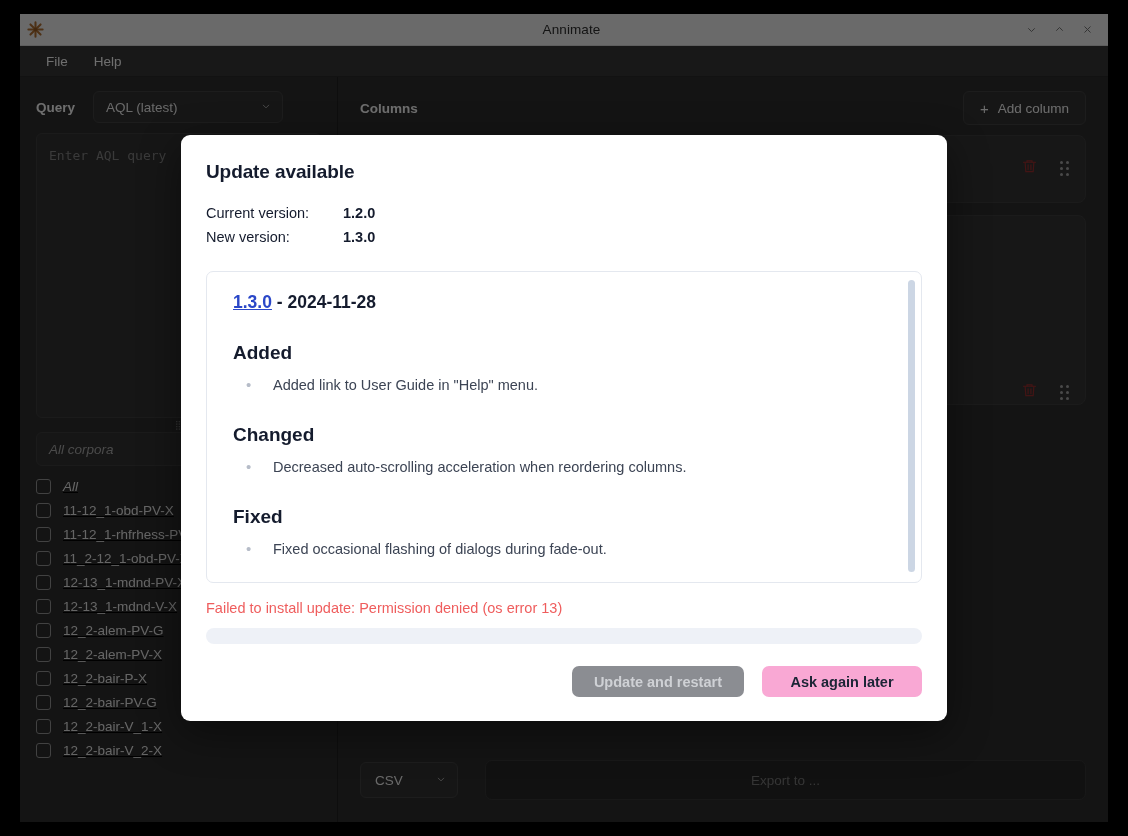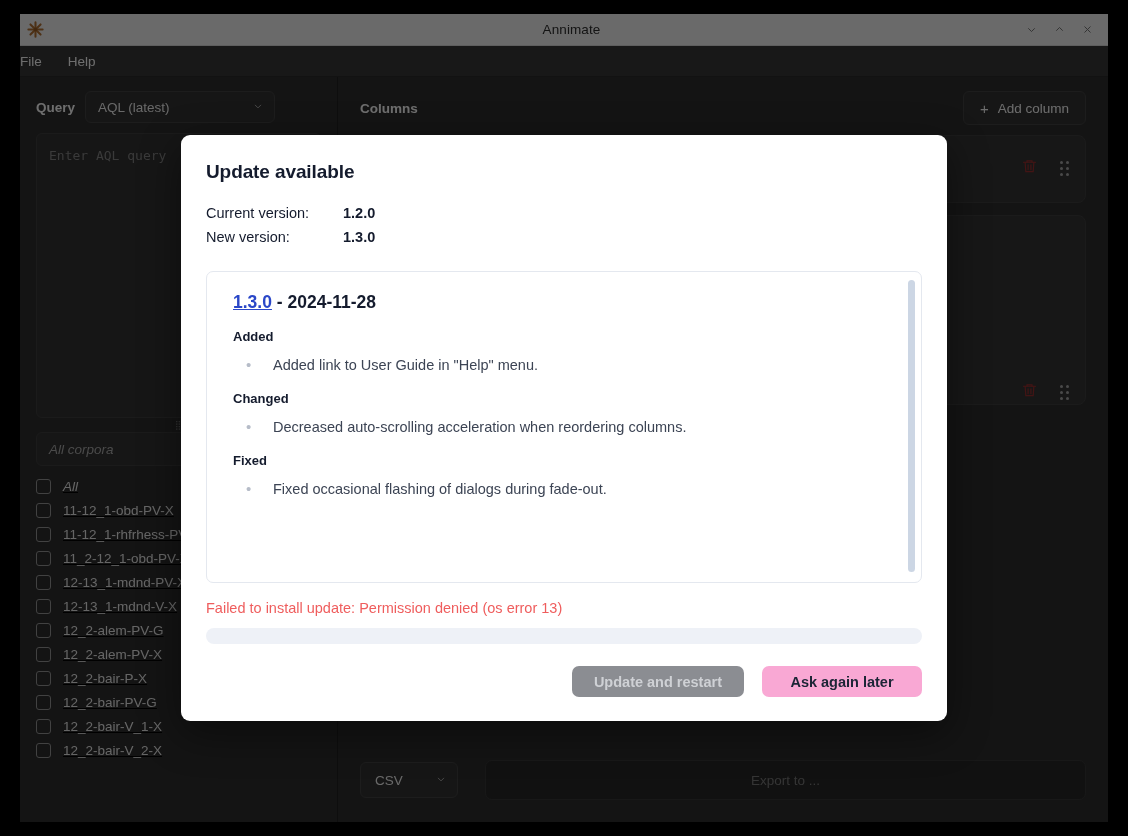--- a/index.html
+++ b/index.html
@@ -33,36 +33,36 @@
   .wincontrols { margin-left: auto; display: flex; align-items: center; padding-right: 8px; gap: 2px; z-index:2; }
   .wincontrols div {
     width: 26px; height: 26px; display: flex; align-items: center; justify-content: center;
     color: #6b6b6b;
   }
 
   
   .menubar {
     height: 31px; flex: 0 0 31px;
     background: #333333;
-    display: flex; align-items: center; gap: 26px;
+    display: flex; align-items: center; padding-left: 26px; gap: 26px;
     border-bottom: 1px solid #262626;
   }
   .menubar span { font-size: 13.5px; color: #e6e6e6; }
 
   
   .body { flex: 1; display: flex; min-height: 0; background: #2b2b2b; }
 
   .leftpane {
     width: 318px; flex: 0 0 318px;
     display: flex; flex-direction: column;
     border-right: 1px solid #1f1f1f;
     padding: 0 0 0 0;
   }
   .queryhead {
-    display: flex; align-items: center; gap: 10px;
+    display: flex; align-items: center; gap: 18px;
     padding: 14px 16px 10px 16px;
   }
   .lbl { font-size: 13.5px; color: #e6e6e6; font-weight: 600; }
   .select {
     background: #2f2f2f; border: 1px solid #3d3d3d; border-radius: 6px;
     height: 32px; display: flex; align-items: center; justify-content: space-between;
     padding: 0 10px 0 12px; font-size: 13.5px; color: #dcdcdc; min-width: 190px;
   }
   .chev { color: #9a9a9a; font-size: 11px; margin-left: 10px; }
   .qbox {
@@ -152,21 +152,21 @@
 
   .changelog {
     margin-top: 22px; flex: 1;
     border: 1px solid #e4e8ef; border-radius: 7px;
     position: relative; overflow: hidden;
     padding: 20px 26px 14px 26px;
     min-height: 0;
   }
   .cl-version { font-size: 17.5px; font-weight: 700; color: #141b2d; }
   .cl-version a { color: #2a47c8; text-decoration: underline; }
-  .cl-h { font-size: 13px; font-weight: 700; color: #141b2d; margin-top: 16px; }
+  .cl-h { font-size: 19px; font-weight: 700; color: #141b2d; margin-top: 29px; }
   .cl-li { display: flex; gap: 0; margin-top: 11px; }
   .cl-li .bullet { width: 40px; flex: 0 0 40px; color: #b6bcc8; font-size: 15px; text-align: left; padding-left: 13px; line-height: 20px;}
   .cl-li .txt { font-size: 14.5px; color: #3c4454; line-height: 20px; }
   .sbar {
     position: absolute; top: 8px; bottom: 10px; right: 6px; width: 7px;
     background: #ccd6e4; border-radius: 4px;
   }
 
   .errmsg { margin-top: 17px; font-size: 14.5px; color: #ef5d5d; }
   .progress { margin-top: 12px; height: 16px; border-radius: 8px; background: #eef1f7; }

